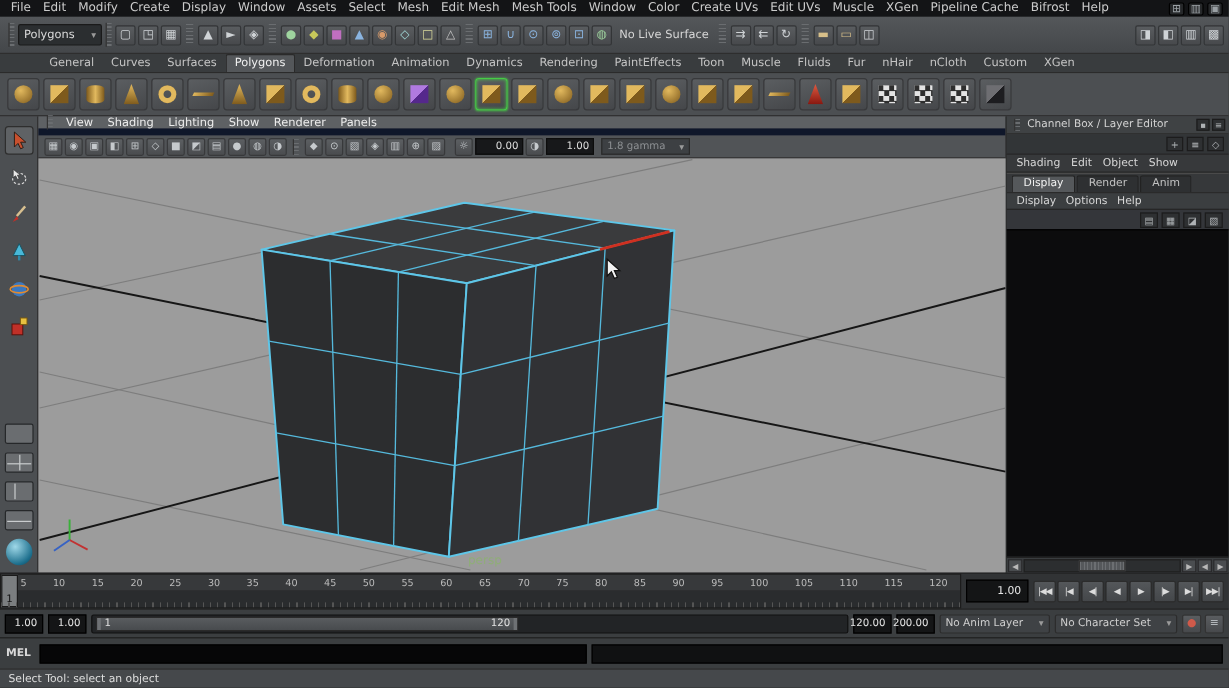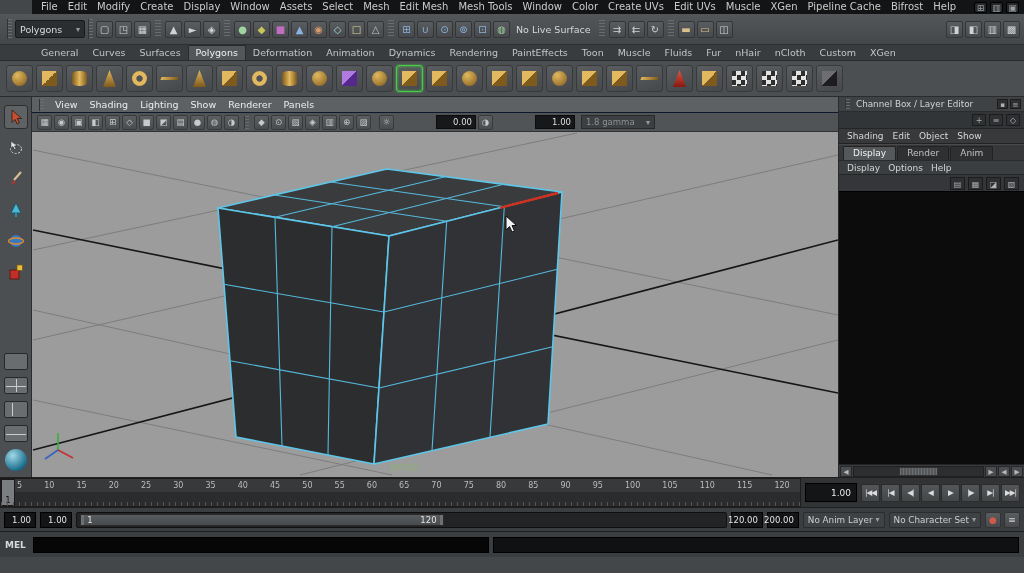--- a/index.html
+++ b/index.html
@@ -3,21 +3,21 @@
 <meta charset="utf-8">
 <style>
   * { margin:0; padding:0; box-sizing:border-box; }
   html,body { background:#333; }
   #app {
     position:relative; width:1024px; height:573px; overflow:hidden;
     font-family:"DejaVu Sans","Liberation Sans",sans-serif;
     background:#44474a; color:#d8d8d8; font-size:10px; user-select:none;
   }
   
-  .menubar { height:14px; background:#131416; display:flex; align-items:center; padding-left:4px;margin-left:32px; }
+  .menubar { height:14px; background:#131416; display:flex; align-items:center; padding-left:4px; }
   .menu-items { display:flex; height:100%; align-items:center; }
   .menu-item { padding:0 5px; font-size:10px; color:#cbcbcb; line-height:14px; white-space:nowrap; cursor:default; }
   .menubar-right { margin-left:auto; display:flex; gap:3px; padding-right:5px; }
   .mb-icon { width:13px; height:11px; font-size:9px; line-height:11px; text-align:center; color:#9aa0a4; background:#26282a; border:1px solid #000; border-radius:2px; }
   
   .statusline { height:31px; background:linear-gradient(#54575a,#44474a); display:flex; align-items:center; padding:0 4px; border-bottom:1px solid #2e2e2e; }
   .grip { width:5px; height:20px; margin:0 3px; background:repeating-linear-gradient(180deg,#6a6d70 0 1px,transparent 1px 3px); border-left:1px solid #333; }
   .mode-dropdown { display:flex; align-items:center; justify-content:space-between; width:70px; height:18px; background:#2b2e30; border:1px solid #1a1a1a; border-radius:2px; padding:0 4px; color:#dadada; font-size:9.5px; }
   .dd-arrow { color:#9a9a9a; font-size:8px; }
   .status-icons { display:flex; align-items:center; gap:2px; }
@@ -48,25 +48,25 @@
   .main { display:flex; height:380px; }
   .toolbox { width:32px; background:#4c4f52; border-right:1px solid #2c2c2c; display:flex; flex-direction:column; align-items:center; padding-top:8px; gap:7px; }
   .tool { width:24px; height:24px; display:flex; align-items:center; justify-content:center; border-radius:3px; }
   .tool[data-active="true"] { background:#5f6265; border:1px solid #2e2e2e; }
   .toolbox .spacer { flex:1; }
   .layout-btn { width:24px; height:17px; background:#6a6d70; border:1px solid #26282a; border-radius:2px; position:relative; }
   .layout-btn i { position:absolute; background:#c9ccce; }
   .maya-logo { width:22px; height:22px; border-radius:50%; background:radial-gradient(circle at 35% 30%,#9fd8e8,#1c6e8c 70%,#0c3a50); margin-bottom:6px; }
   
   .viewport { flex:1; display:flex; flex-direction:column; min-width:0; }
-  .vp-menubar { height:16px; background:#5e6164; display:flex; align-items:center; gap:2px; padding-left:4px; border-bottom:1px solid #0f172a; }
+  .vp-menubar { height:16px; background:#5e6164; display:flex; align-items:center; gap:2px; padding-left:4px; border-bottom:6px solid #0f172a; }
   .vp-menu-item { font-size:9.5px; color:#ececec; padding:0 6px; white-space:nowrap; }
   .vp-iconbar { height:19px; background:#515457; display:flex; align-items:center; gap:2px; padding-left:5px; border-bottom:1px solid #323232; }
   .vp-icon { width:15px; height:15px; font-size:8.5px; display:flex; align-items:center; justify-content:center; color:#c6cacd; background:linear-gradient(#5c5f62,#4a4c4f); border:1px solid #38393b; border-radius:2px; flex:none; }
-  .vp-field { width:40px; height:14px; background:#17181a; border:1px solid #0c0c0c; color:#dedede; font-size:8.5px; display:flex; align-items:center; justify-content:flex-end; padding:0 3px;margin-left:40px; }
+  .vp-field { width:40px; height:14px; background:#17181a; border:1px solid #0c0c0c; color:#dedede; font-size:8.5px; display:flex; align-items:center; justify-content:flex-end; padding:0 3px; }
   .vp-gamma { width:74px; height:14px; background:#3d4043; border:1px solid #2a2a2a; color:#8d9093; font-size:8.5px; display:flex; align-items:center; justify-content:space-between; padding:0 4px; margin-left:4px; }
   .vp-canvas { position:relative; flex:1; background:#9c9c9c; }
   .vp-canvas svg { display:block; width:100%; height:100%; }
   
   .rightpanel { width:186px; background:#3c3f41; border-left:1px solid #2a2a2a; display:flex; flex-direction:column; }
   .rp-header { height:15px; display:flex; align-items:center; background:#3f4244; border-bottom:1px solid #2c2c2c; padding:0 3px; gap:3px; }
   .rp-title { font-size:8.8px; color:#d2d2d2; white-space:nowrap; }
   .rp-header .hicons { margin-left:auto; display:flex; gap:2px; }
   .hicon { width:11px; height:10px; font-size:7px; line-height:10px; text-align:center; color:#aeb2b5; background:#2e3032; border:1px solid #1c1c1c; }
   .rp-toolrow { height:17px; background:#323537; display:flex; align-items:center; justify-content:flex-end; gap:3px; padding:0 4px; border-bottom:1px solid #252525; }
@@ -97,21 +97,21 @@
   .time-field { width:52px; margin:5px 4px; background:#141516; border:1px solid #000; color:#e6e6e6; font-size:9px; display:flex; align-items:center; justify-content:flex-end; padding:0 5px; }
   .transport { display:flex; align-items:center; gap:1px; padding-right:4px; }
   .t-btn { min-width:19px; height:18px; display:flex; align-items:center; justify-content:center; font-size:7.5px; letter-spacing:-1px; color:#dcdcdc; background:linear-gradient(#545739,transparent) no-repeat 0 0/0 0,linear-gradient(#54575a,#44474a); border:1px solid #2c2c2c; border-radius:2px; }
   
   .rangeslider { height:24px; background:#3b3e40; display:flex; align-items:center; gap:4px; padding:0 4px; border-top:1px solid #1f1f1f; }
   .r-field { width:32px; height:16px; background:#141516; border:1px solid #000; color:#e2e2e2; font-size:8.5px; display:flex; align-items:center; justify-content:flex-end; padding:0 4px; }
   .range-track { flex:1; height:16px; background:#222426; border:1px solid #101010; border-radius:2px; position:relative; }
   .range-thumb { position:absolute; left:0.5%; width:56%; top:1px; bottom:1px; background:linear-gradient(#595c5f,#484b4e); border:1px solid #2a2a2a; display:flex; align-items:center; justify-content:space-between; padding:0 6px; font-size:8.5px; color:#e0e0e0; }
   .range-thumb::before,.range-thumb::after { content:""; position:absolute; top:0; bottom:0; width:3px; background:#6e7174; }
   .range-thumb::before { left:0; } .range-thumb::after { right:0; }
-  .r-drop { display:flex; align-items:center; gap:3px; height:16px; padding:0 4px; font-size:8.8px; color:#cecece; background:#3f4245; border:1px solid #2c2c2c; border-radius:2px; white-space:nowrap; }
+  .r-drop { display:flex; align-items:center; gap:13px; height:16px; padding:0 4px; font-size:8.8px; color:#cecece; background:#3f4245; border:1px solid #2c2c2c; border-radius:2px; white-space:nowrap; }
   .r-icon { width:16px; height:16px; display:flex; align-items:center; justify-content:center; font-size:9px; color:#cfd3d6; background:linear-gradient(#5a5d60,#47494c); border:1px solid #333; border-radius:2px; }
   
   .commandline { height:26px; background:#3b3e40; display:flex; align-items:center; gap:4px; padding:0 5px; border-top:1px solid #1f1f1f; }
   .cmd-label { font-size:9px; color:#d8d8d8; width:24px;font-weight:bold; }
   .cmd-input { flex:0 0 45%; height:16px; background:#060607; border:1px solid #000; }
   .cmd-result { flex:1; height:16px; background:#101112; border:1px solid #000; }
   
   .helpline { height:16px; background:#45484b; display:flex; align-items:center; padding:0 7px; font-size:9px; color:#dedede; border-top:1px solid #2a2a2a; }
 </style>
 </head>
@@ -538,14 +538,17 @@
         <span class="r-icon">≡</span>
       </span>
   </div>
 
   <div class="commandline">
     <span class="cmd-label">MEL</span>
     <div class="cmd-input"></div>
     <div class="cmd-result"></div>
   </div>
 
+  <div class="helpline">
+    <span>Select Tool: select an object</span>
+  </div>
 
 </div>
 
 </body></html>

